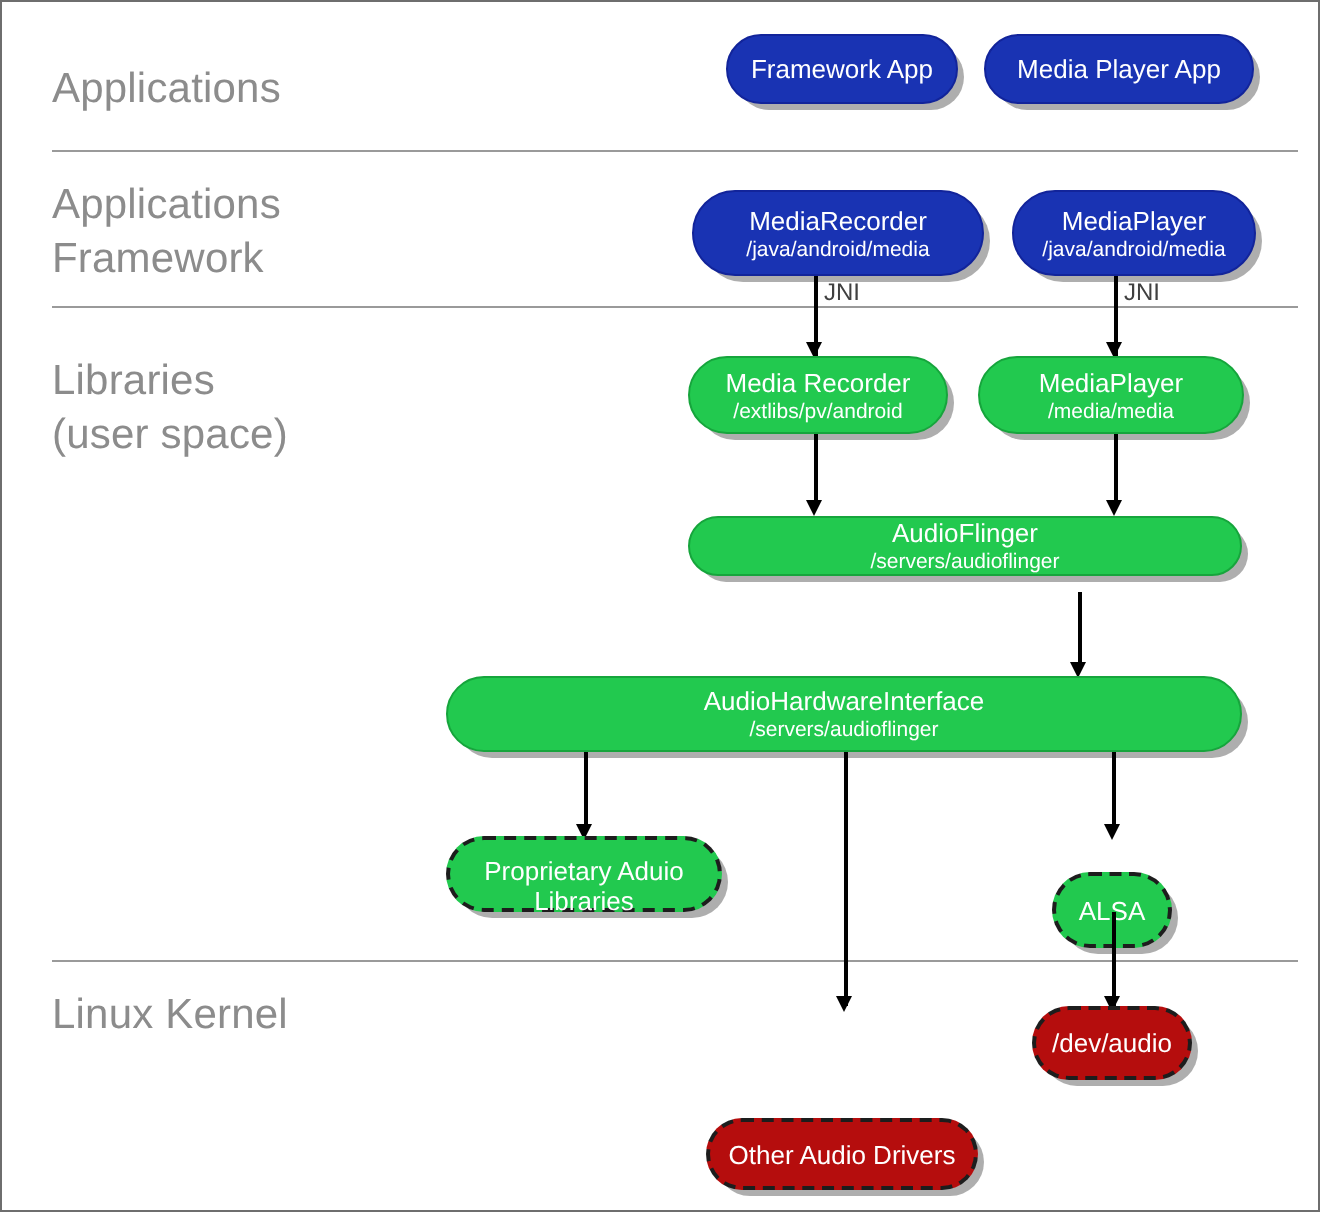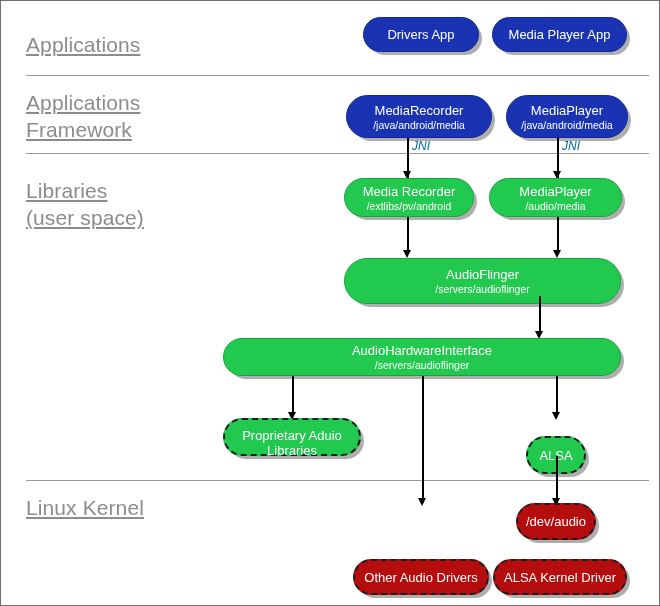--- a/index.html
+++ b/index.html
@@ -28,21 +28,20 @@
   }
 
   
   .layer-label {
     position: absolute;
     color: #8c8c8c;
     font-size: 21px;
     line-height: 27px;
     white-space: pre-line;
     letter-spacing: 0.1px;
-    text-decoration: underline;
   }
 
   
   .node {
     position: absolute;
     box-sizing: border-box;
     border-radius: 999px;
     display: flex;
     flex-direction: column;
     align-items: center;
@@ -83,23 +82,22 @@
     position: absolute;
     width: 0;
     height: 0;
     border-left: 4.5px solid transparent;
     border-right: 4.5px solid transparent;
     border-top: 8px solid #000000;
   }
   .jni-label {
     position: absolute;
     font-size: 12px;
-    color: #0369a1;
+    color: #404040;
     font-family: "Liberation Sans", sans-serif;
-    font-style: italic;
   }
 </style>
 </head>
 <body>
 
 <div id="canvas">
 
   <div class="sep" style="top:74px;"></div>
   <div class="sep" style="top:152px;"></div>
   <div class="sep" style="top:479px;"></div>
@@ -108,21 +106,21 @@
 
   <div class="layer-label" style="top:88px; left:25px;">Applications
 Framework</div>
 
   <div class="layer-label" style="top:176px; left:25px;"> Libraries
 (user space)</div>
 
   <div class="layer-label" style="top:493px; left:25px;">Linux Kernel</div>
 
   <div class="node blue" style="left:362px; top:16px; width:116px; height:35px;">
-    <span class="title">Drivers App</span>
+    <span class="title">Framework App</span>
   </div>
 
   <div class="node blue" style="left:491px; top:16px; width:135px; height:35px;">
     <span class="title">Media Player App</span>
   </div>
 
   <div class="node blue two-line" style="left:345px; top:94px; width:146px; height:43px;">
     <span class="title">MediaRecorder</span>
     <span class="sub">/java/android/media</span>
   </div>
@@ -140,30 +138,30 @@
   <div class="arrowhead" style="left:552px; top:170px;"></div>
   <div class="jni-label" style="left:561px; top:138px;">JNI</div>
 
   <div class="node green two-line" style="left:343px; top:177px; width:130px; height:39px;">
     <span class="title">Media Recorder</span>
     <span class="sub">/extlibs/pv/android</span>
   </div>
 
   <div class="node green two-line" style="left:488px; top:177px; width:133px; height:39px;">
     <span class="title">MediaPlayer</span>
-    <span class="sub">/audio/media</span>
+    <span class="sub">/media/media</span>
   </div>
 
   <div class="vline" style="left:406px; top:216px; height:34px;"></div>
   <div class="arrowhead" style="left:402px; top:249px;"></div>
 
   <div class="vline" style="left:556px; top:216px; height:34px;"></div>
   <div class="arrowhead" style="left:552px; top:249px;"></div>
 
-  <div class="node green two-line" style="left:343px; top:257px; width:277px; height:46px;">
+  <div class="node green two-line" style="left:343px; top:257px; width:277px; height:30px;">
     <span class="title">AudioFlinger</span>
     <span class="sub">/servers/audioflinger</span>
   </div>
 
   <div class="vline" style="left:538px; top:295px; height:36px;"></div>
   <div class="arrowhead" style="left:534px; top:330px;"></div>
 
   <div class="node green two-line" style="left:222px; top:337px; width:398px; height:38px;">
     <span class="title">AudioHardwareInterface</span>
     <span class="sub">/servers/audioflinger</span>
@@ -191,17 +189,14 @@
 
 
   <div class="node red dashed" style="left:515px; top:502px; width:80px; height:37px;">
     <span class="title">/dev/audio</span>
   </div>
 
   <div class="node red dashed" style="left:352px; top:558px; width:136px; height:36px;">
     <span class="title">Other Audio Drivers</span>
   </div>
 
-  <div class="node red dashed" style="left:492px; top:558px; width:134px; height:36px;">
-    <span class="title">ALSA Kernel Driver</span>
-  </div>
 
 </div>
 
 </body></html>

